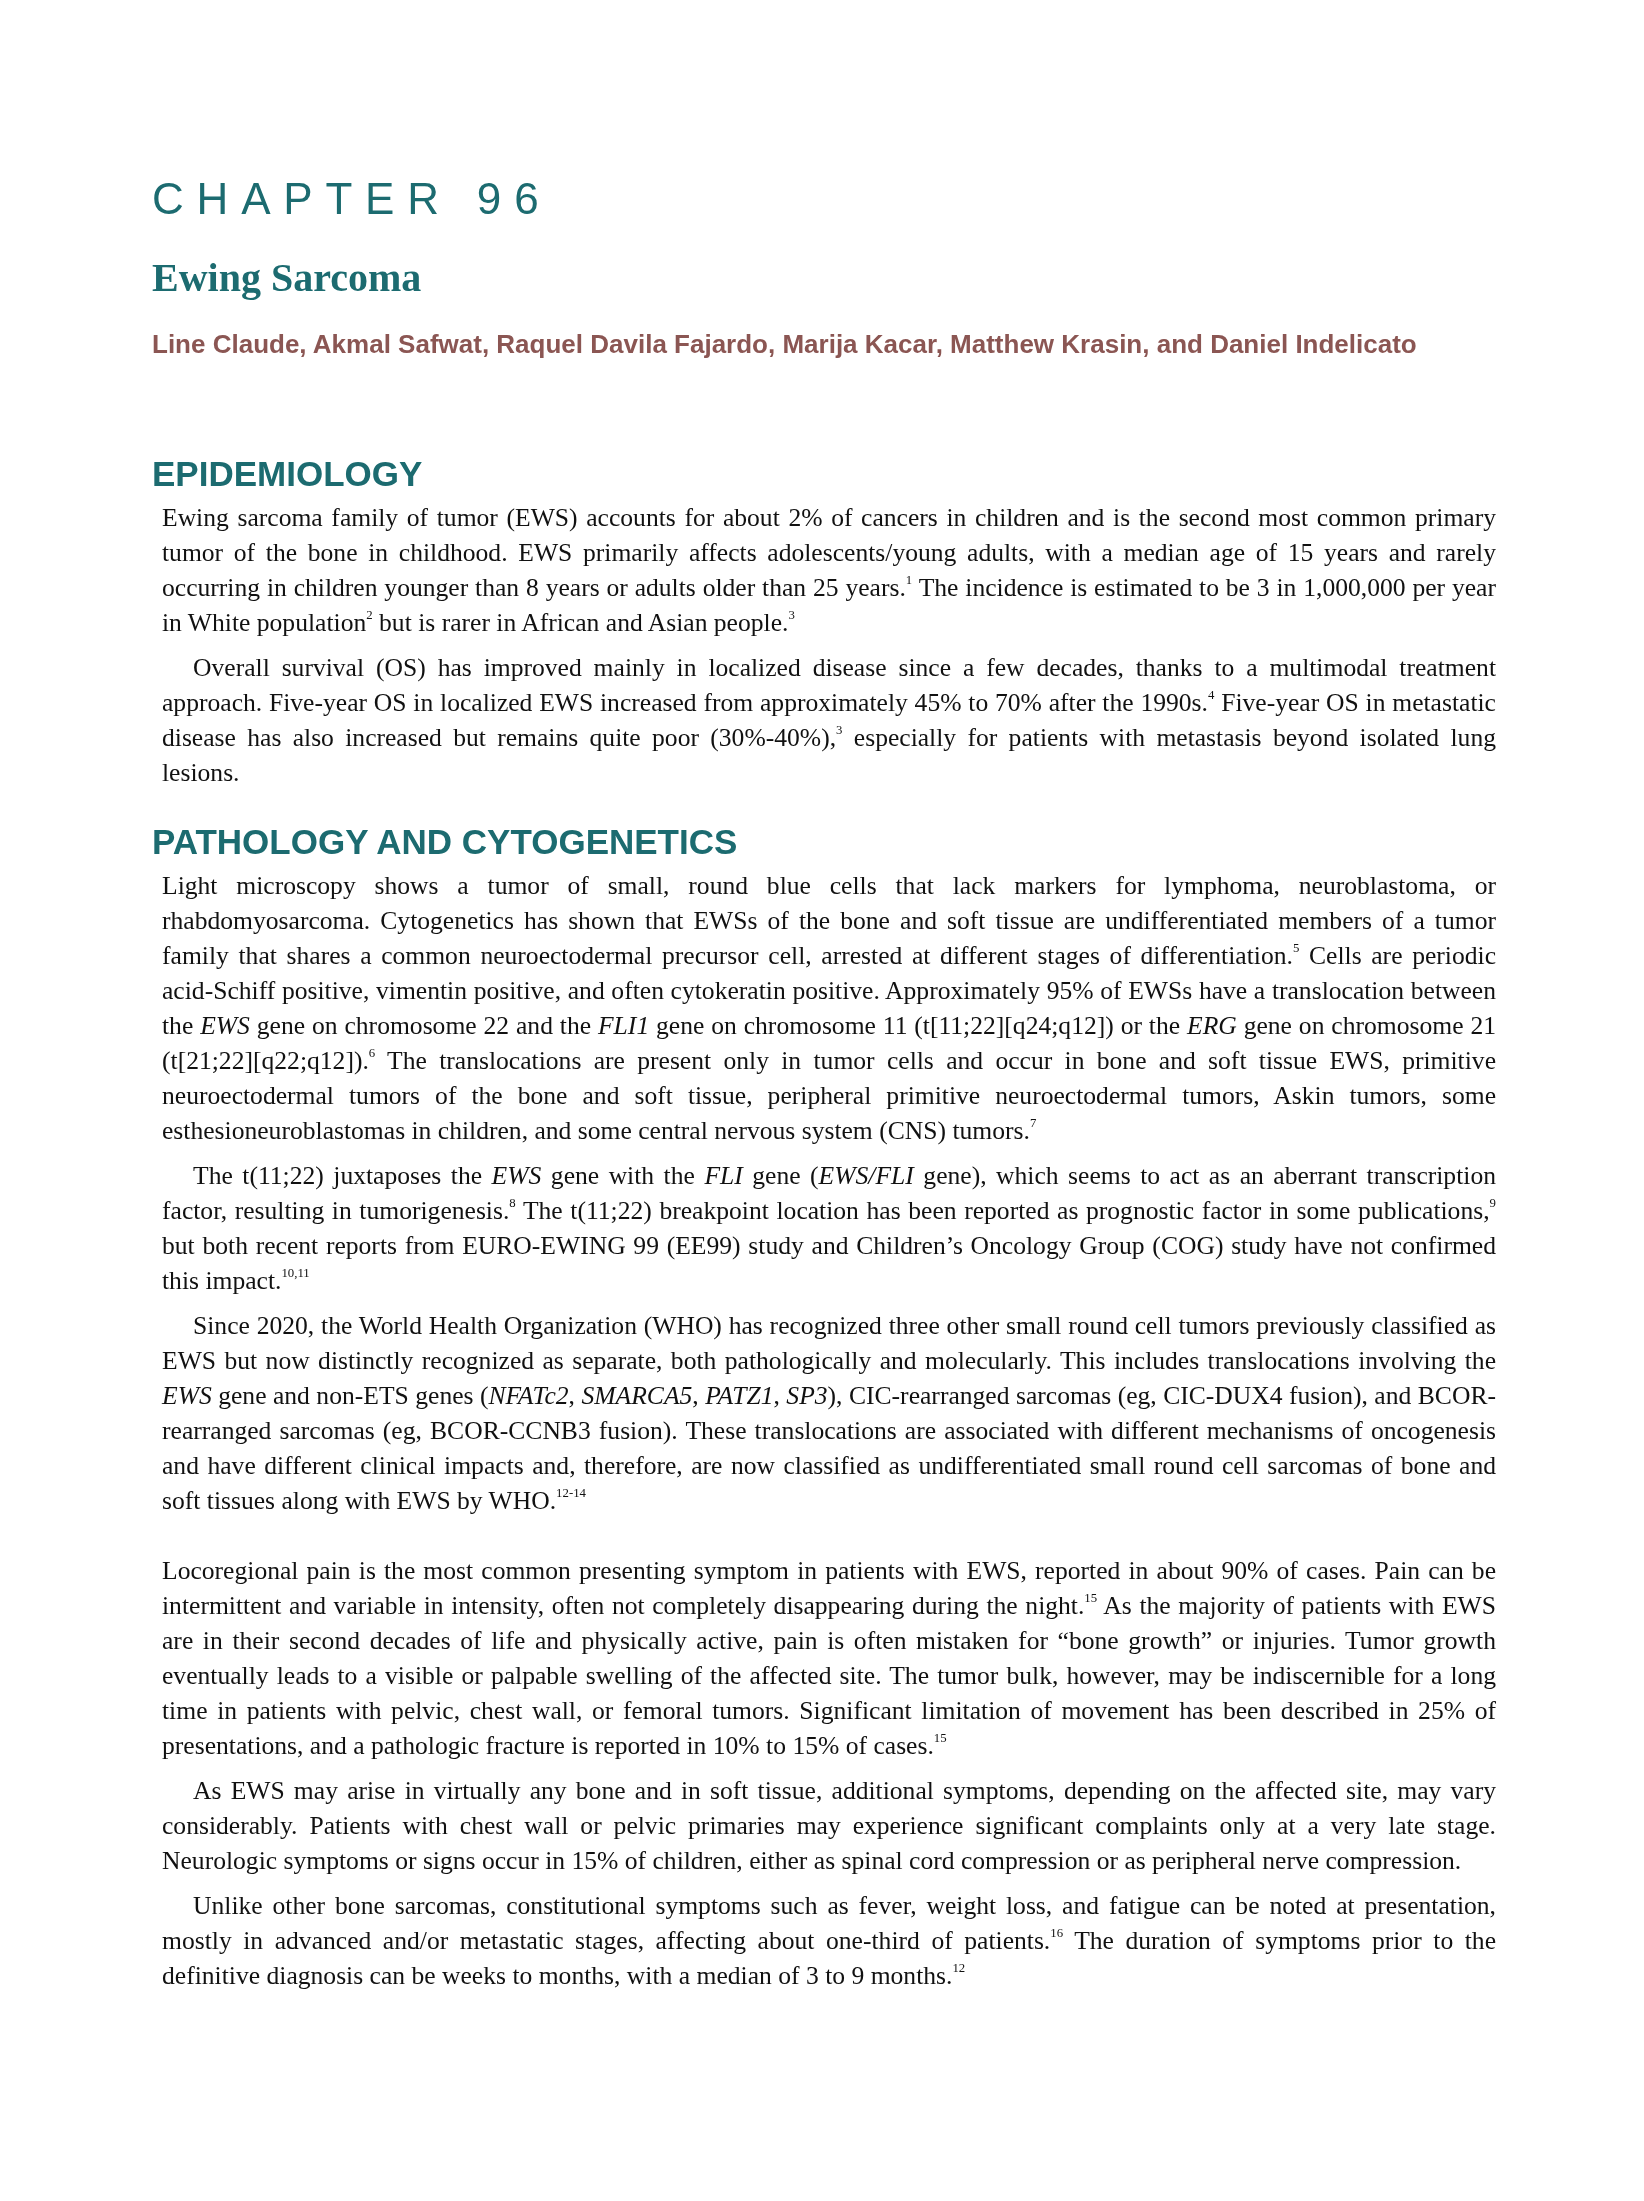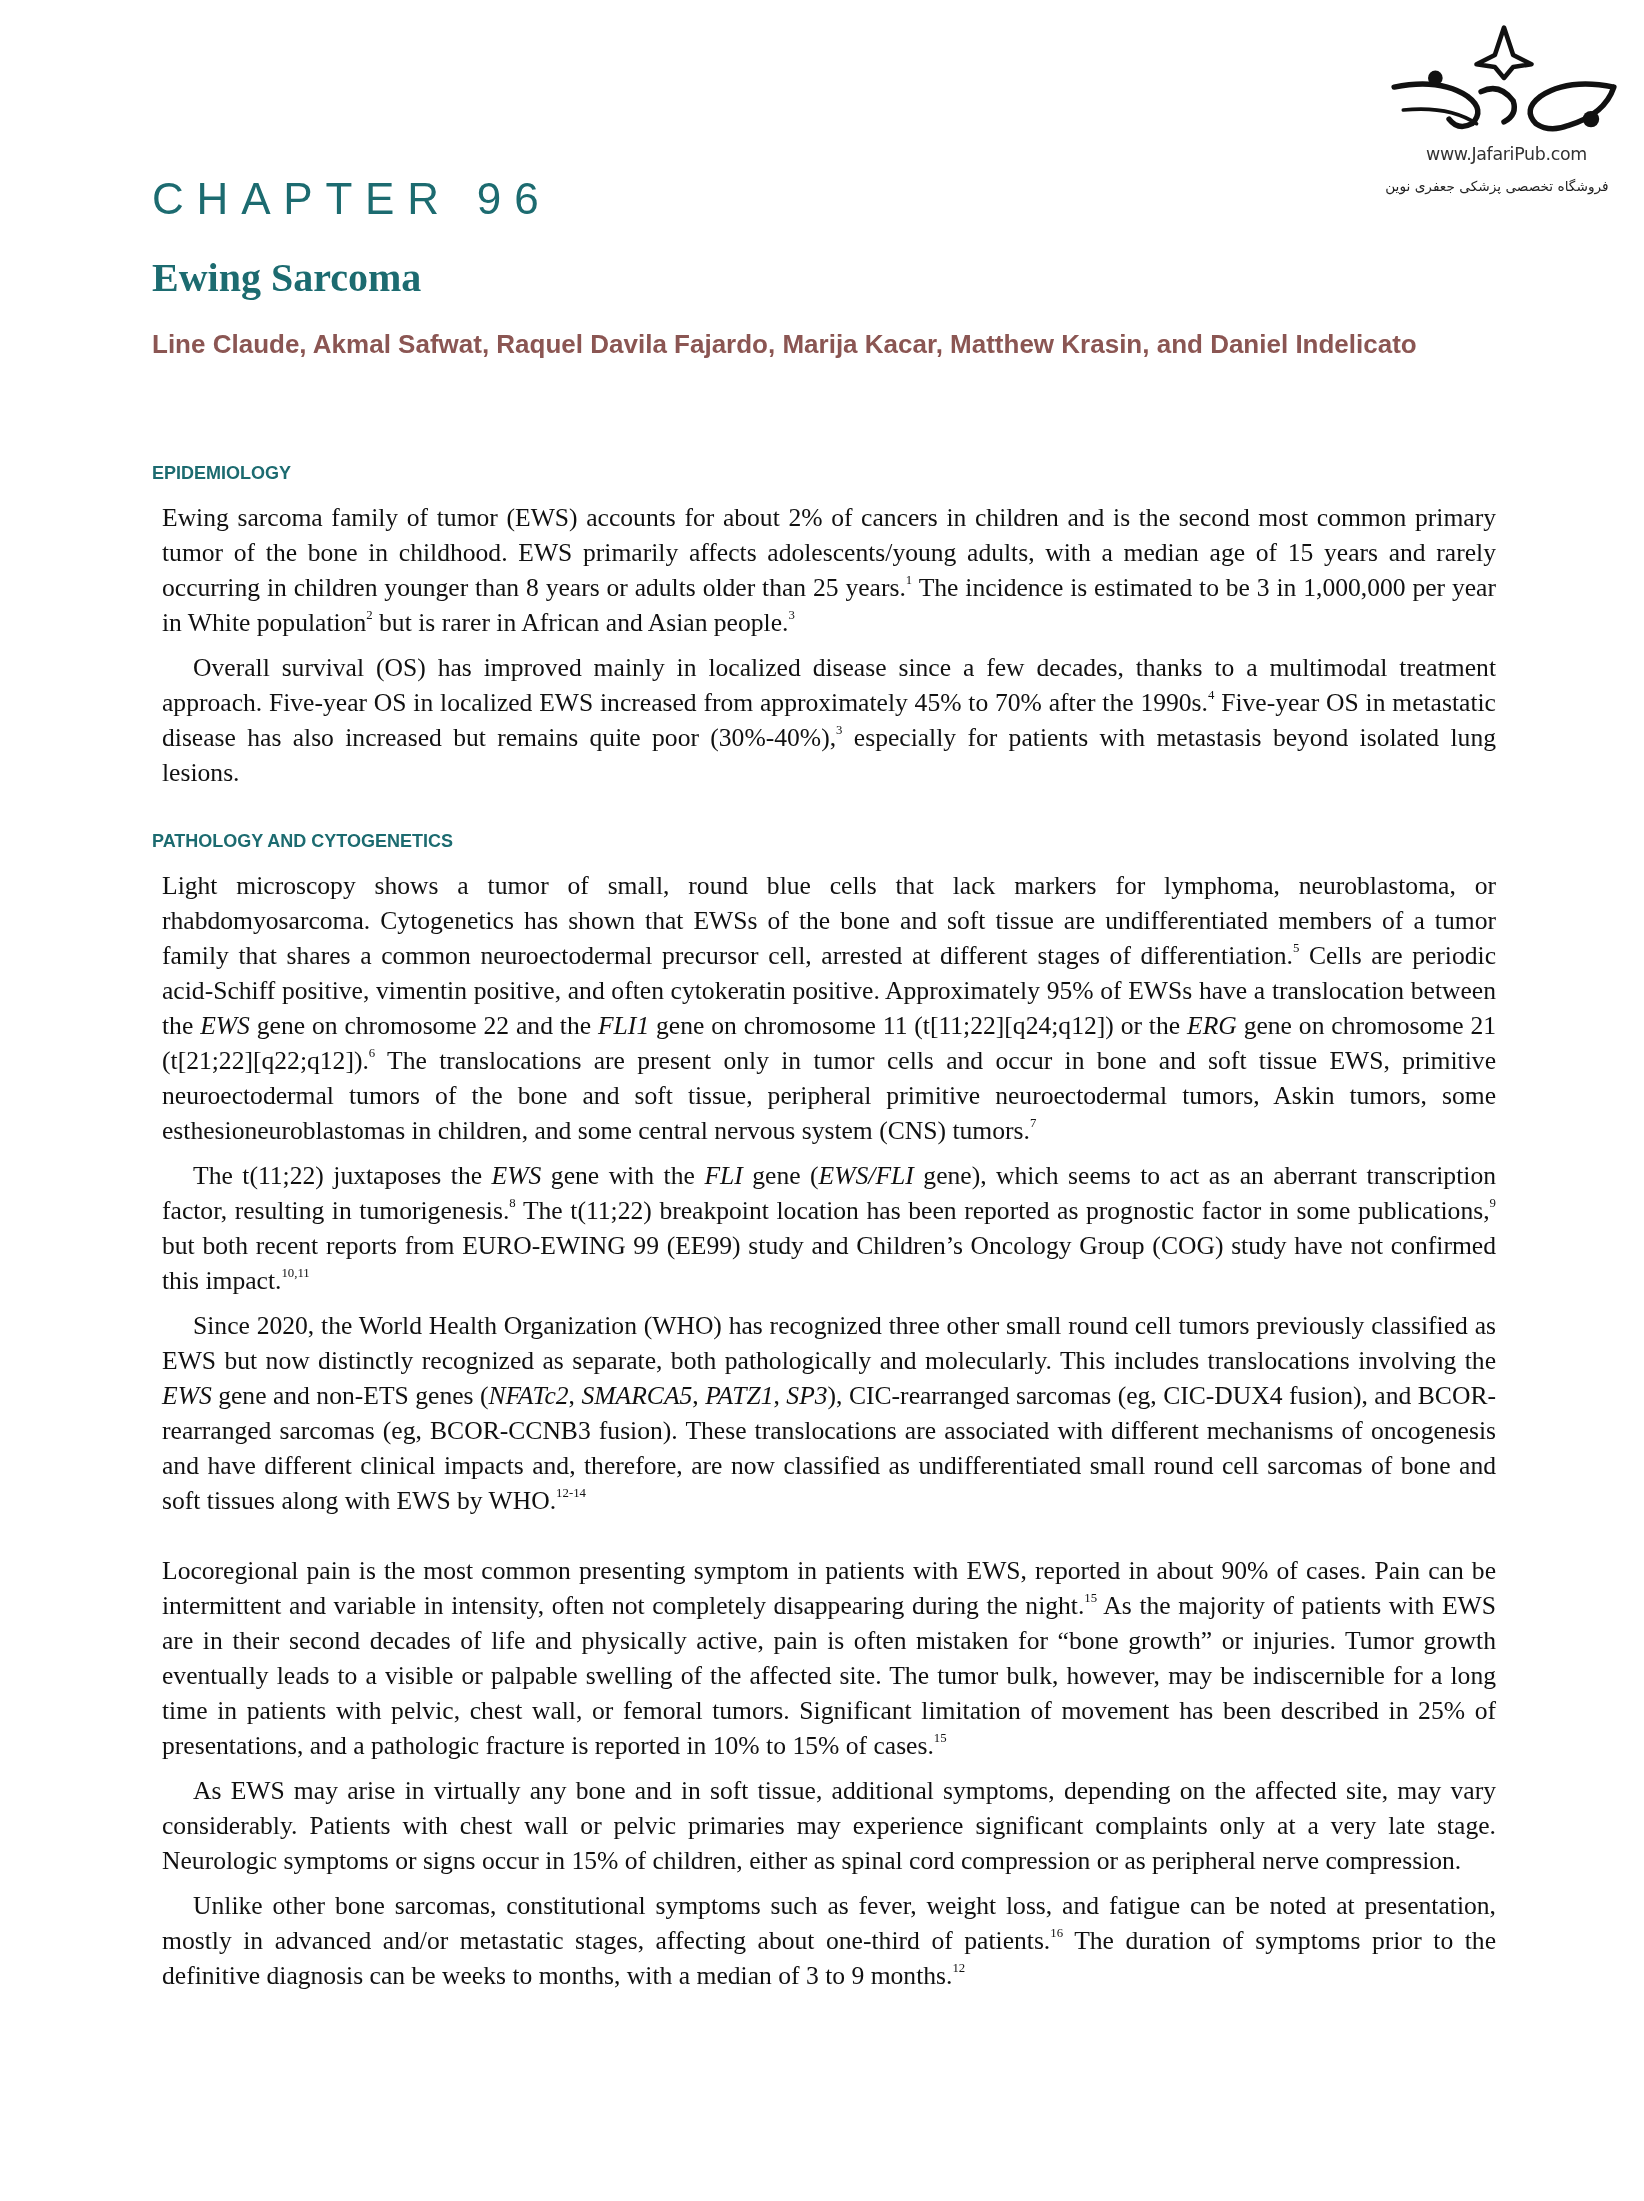--- a/index.html
+++ b/index.html
@@ -10,44 +10,31 @@
     .logo { position: absolute; left: 1371px; top: 23px; width: 265px; height: 164px; }
     .logo svg { position: absolute; left: 13.7px; top: 0; }
     .logo-url { position: absolute; left: 55px; top: 121px; font-family: "DejaVu Sans", sans-serif; font-size: 17.4px; color: #333; letter-spacing: -0.3px; }
     .logo-fa { position: absolute; right: 27.4px; top: 155px; font-family: "DejaVu Sans", sans-serif; font-size: 13.7px; color: #222; direction: rtl; white-space: nowrap; }
 
     .chapter { position: absolute; left: 152px; top: 174px; font-family: "Liberation Sans", sans-serif; font-size: 44px; color: #1c6b70; letter-spacing: 12.8px; }
     .title { position: absolute; left: 152px; top: 254px; font-family: "Liberation Serif", serif; font-weight: bold; font-size: 40px; color: #1c6b70; }
     .authors { position: absolute; left: 152px; top: 327px; width: 1352px; font-family: "Liberation Sans", sans-serif; font-weight: bold; font-size: 26px; line-height: 35px; color: #8b5653; }
 
     .content { position: absolute; left: 152px; top: 457px; width: 1354px; font-family: "Liberation Serif", serif; font-size: 25.6px; line-height: 35px; color: #111; }
-    .section-heading { font-family: "Liberation Sans", sans-serif; font-weight: bold; font-size: 18px; color: #1c6b70; margin: 0 0 5.5px 0; line-height: 33px; }
+    .section-heading { font-family: "Liberation Sans", sans-serif; font-weight: bold; font-size: 35px; color: #1c6b70; margin: 0 0 5.5px 0; line-height: 33px; }
     .section { margin-bottom: 35px; }
     p { margin: 10px; text-align: justify; }
     p.indent { text-indent: 31px; }
     sup { font-size: 12.8px; line-height: 0; vertical-align: 12px; }
   </style>
 </head>
 <body>
 
 <div class="page">
 
-  <div class="logo">
-    <svg width="238" height="119" viewBox="0 0 260 130">
-      <path d="M130 5 L140 35 L160 45 L140 48 L130 60 L120 48 L100 45 L120 35 Z" fill="none" stroke="#111" stroke-width="5" stroke-linejoin="round"></path>
-      <path d="M10 70 Q60 60 90 80 Q110 95 95 110 Q80 118 70 105" fill="none" stroke="#111" stroke-width="6" stroke-linecap="round"></path>
-      <path d="M20 95 Q70 90 100 110" fill="none" stroke="#111" stroke-width="4" stroke-linecap="round"></path>
-      <path d="M250 70 Q200 60 170 80 Q150 95 165 110 Q180 120 200 112 Q240 100 250 70" fill="none" stroke="#111" stroke-width="6" stroke-linecap="round"></path>
-      <circle cx="55" cy="60" r="8" fill="#111"></circle>
-      <circle cx="225" cy="105" r="9" fill="#111"></circle>
-      <path d="M105 75 Q125 65 140 85 Q145 100 130 108" fill="none" stroke="#111" stroke-width="6" stroke-linecap="round"></path>
-    </svg>
-    <div class="logo-url">www.JafariPub.com</div>
-    <div class="logo-fa">فروشگاه تخصصی پزشکی جعفری نوین</div>
-  </div>
 
   <div class="chapter">CHAPTER 96</div>
   <div class="title">Ewing Sarcoma</div>
   <div class="authors">Line Claude, Akmal Safwat, Raquel Davila Fajardo, Marija Kacar, Matthew Krasin, and Daniel Indelicato</div>
 
   <div class="content" id="content">
     <div class="section">
       <div class="section-heading">EPIDEMIOLOGY</div>
       <p>Ewing sarcoma family of tumor (EWS) accounts for about 2% of cancers in children and is the second most common primary tumor of the bone in childhood. EWS primarily affects adolescents/young adults, with a median age of 15 years and rarely occurring in children younger than 8 years or adults older than 25 years.<sup>1</sup> The incidence is estimated to be 3 in 1,000,000 per year in White population<sup>2</sup> but is rarer in African and Asian people.<sup>3</sup></p>
       <p class="indent">Overall survival (OS) has improved mainly in localized disease since a few decades, thanks to a multimodal treatment approach. Five-year OS in localized EWS increased from approximately 45% to 70% after the 1990s.<sup>4</sup> Five-year OS in metastatic disease has also increased but remains quite poor (30%-40%),<sup>3</sup> especially for patients with metastasis beyond isolated lung lesions.</p>

